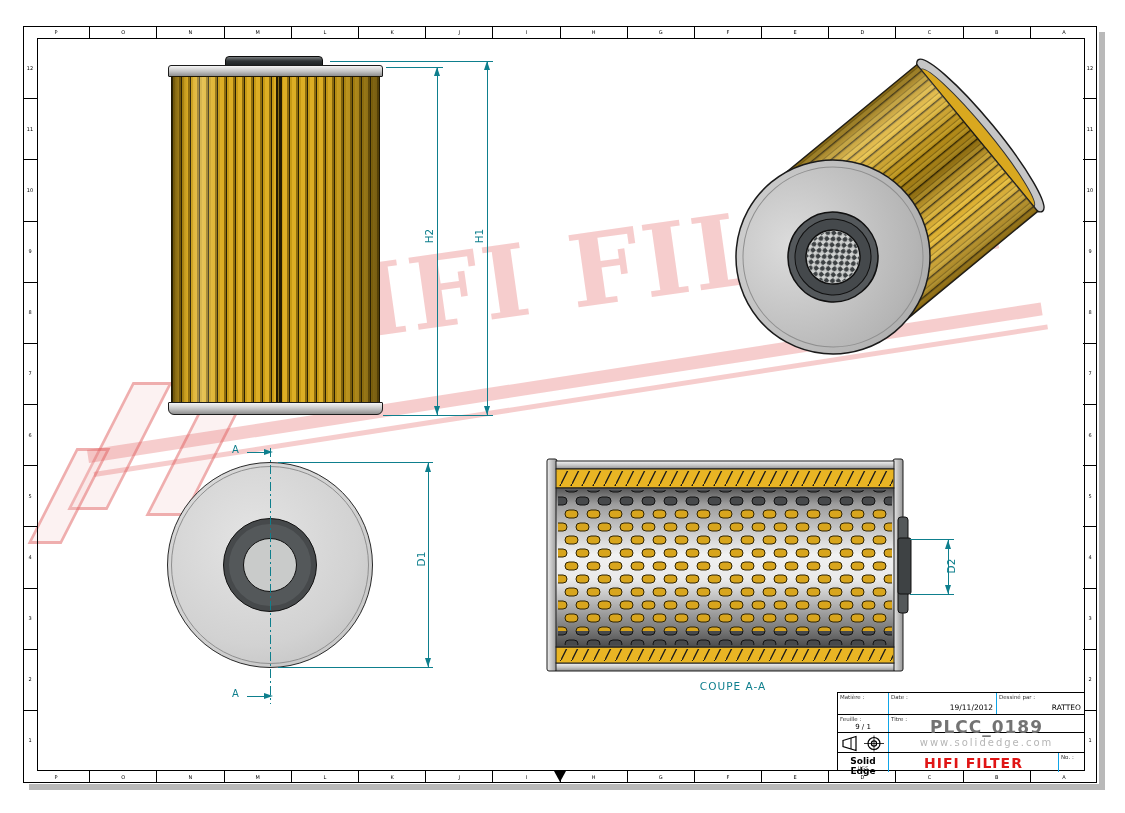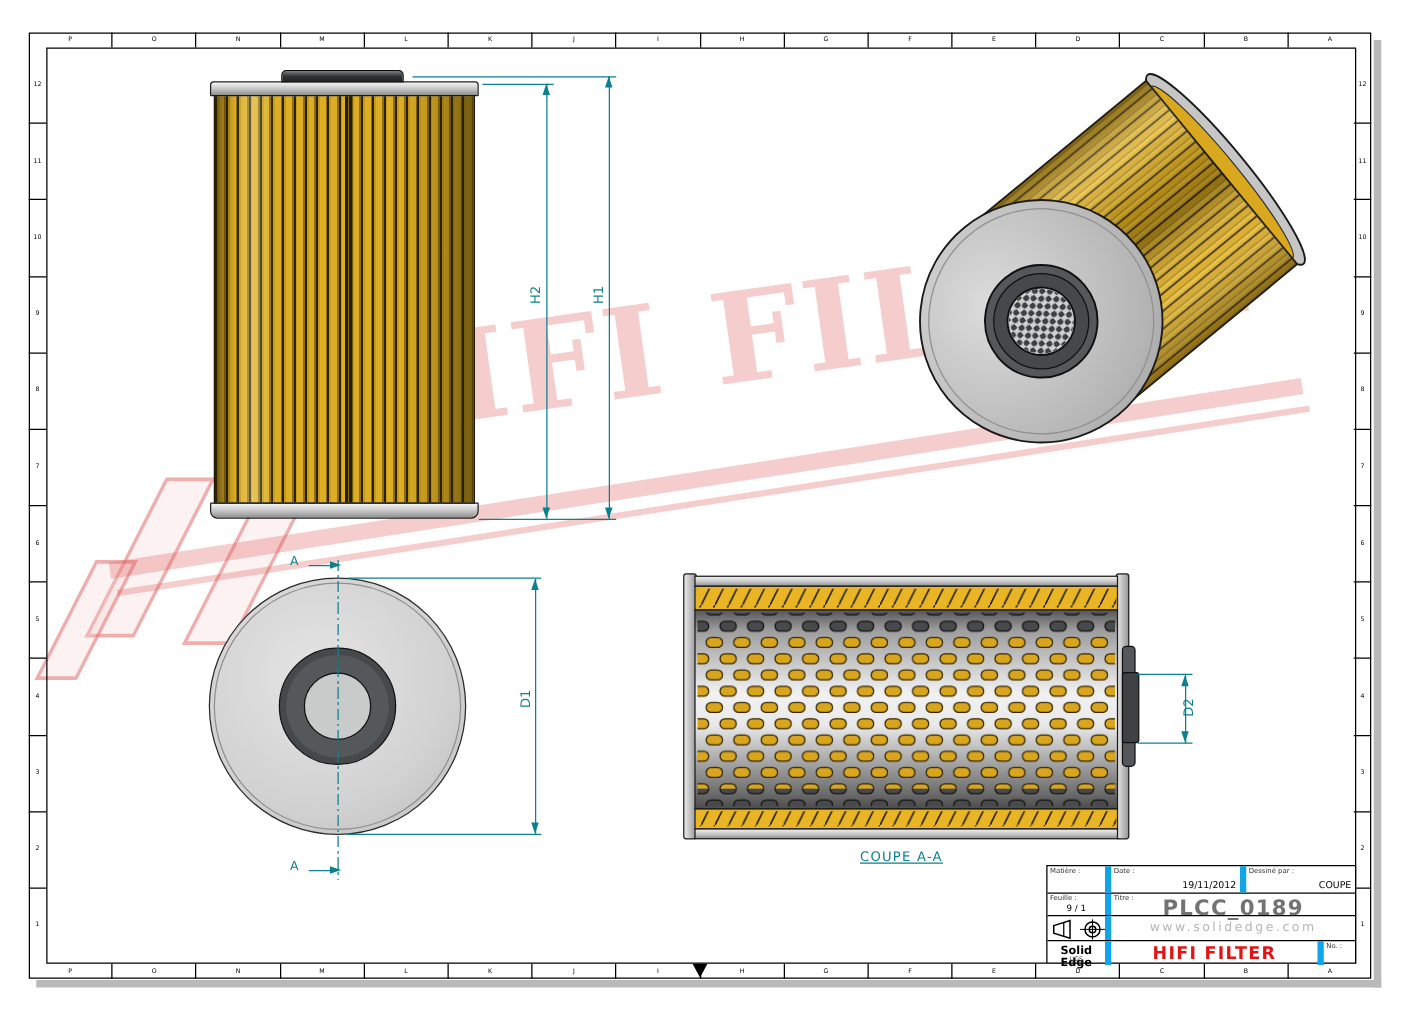--- a/index.html
+++ b/index.html
@@ -61,28 +61,28 @@
   .dim-h{height:1px;}
   .arr{position:absolute;width:0;height:0;border-style:solid;z-index:3;}
   .arr-up{border-width:0 3px 9px 3px;border-color:transparent transparent #0e7f8d transparent;}
   .arr-down{border-width:9px 3px 0 3px;border-color:#0e7f8d transparent transparent transparent;}
   .arr-right{border-width:3px 0 3px 9px;border-color:transparent transparent transparent #0e7f8d;}
   .dim-label{position:absolute;color:#0e7f8d;font-size:10.5px;z-index:3;width:30px;text-align:center;}
   .rot{transform:rotate(-90deg);}
   .centerline{position:absolute;left:270px;top:448px;width:1px;height:256px;z-index:3;
     background:repeating-linear-gradient(180deg,#0e7f8d 0 9px,transparent 9px 12px,#0e7f8d 12px 14px,transparent 14px 17px);}
   .sec-label{position:absolute;color:#0e7f8d;font-size:10px;z-index:3;}
-  .coupe-label{position:absolute;left:688px;top:680px;width:90px;text-align:left;color:#0e7f8d;font-size:10.5px;letter-spacing:1px;z-index:3;text-decoration:underline;}
+  .coupe-label{position:absolute;left:688px;top:680px;width:90px;text-align:center;color:#0e7f8d;font-size:10.5px;letter-spacing:1px;z-index:3;}
   
   .svg-abs{position:absolute;z-index:2;}
   
   .tb{position:absolute;left:837px;top:692px;width:248px;height:79px;background:#fff;border:1.2px solid #000;box-sizing:border-box;z-index:5;font-size:5.5px;color:#222;}
   .tb-row{display:flex;box-sizing:border-box;border-bottom:1px solid #000;position:relative;}
   .tb-row:last-child{border-bottom:none;}
-  .tb-cell{position:relative;box-sizing:border-box;border-right:5px solid #0ea5e9;padding:1px 2px;}
+  .tb-cell{position:relative;box-sizing:border-box;border-right:1px solid #0ea5e9;padding:1px 2px;}
   .tb-cell:last-child{border-right:none;}
   .tb-lbl{position:absolute;top:1px;left:2px;font-size:5.5px;color:#333;white-space:nowrap;}
   .tb-val-br{position:absolute;right:3px;bottom:2px;font-size:7.5px;color:#000;}
   .tb-val-c{position:absolute;left:0;right:0;bottom:1px;text-align:center;font-size:7px;color:#000;}
   .tb-title{position:absolute;left:0;right:0;top:2px;text-align:center;font-size:17px;font-weight:bold;color:#737373;letter-spacing:1px;}
   .tb-web{position:absolute;left:0;right:0;top:4px;text-align:center;font-size:10px;color:#b6b6b6;letter-spacing:2px;}
   .tb-company{position:absolute;left:0;right:0;top:2px;text-align:center;font-size:14px;font-weight:bold;color:#e01515;letter-spacing:1px;}
   .tb-app{position:absolute;left:0;right:0;top:3px;text-align:center;font-weight:bold;font-size:9px;color:#000;}
   .tb-vendor{position:absolute;left:0;right:0;bottom:1px;text-align:center;font-size:5px;color:#444;}
 </style>
@@ -315,21 +315,21 @@
   <div class="tb-row" style="height:22px;">
     <div class="tb-cell" style="width:51px;">
       <span class="tb-lbl">Matière :</span>
     </div>
     <div class="tb-cell" style="width:108px;">
       <span class="tb-lbl">Date :</span>
       <span class="tb-val-br">19/11/2012</span>
     </div>
     <div class="tb-cell" style="flex:1;">
       <span class="tb-lbl">Dessiné par :</span>
-      <span class="tb-val-br">COUPE</span>
+      <span class="tb-val-br">RATTEO</span>
     </div>
   </div>
   <div class="tb-row" style="height:18px;">
     <div class="tb-cell" style="width:51px;">
       <span class="tb-lbl">Feuille :</span>
       <span class="tb-val-c">9 / 1</span>
     </div>
     <div class="tb-cell" style="flex:1;">
       <span class="tb-lbl">Titre :</span>
       <span class="tb-title">PLCC_0189</span>

